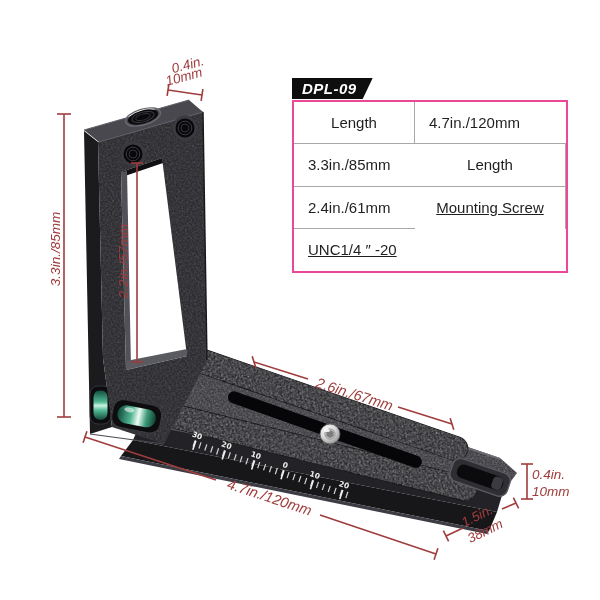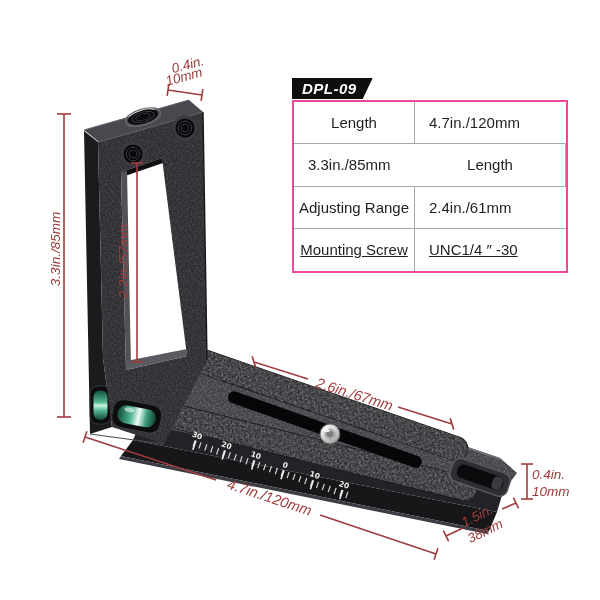--- a/index.html
+++ b/index.html
@@ -227,19 +227,18 @@
     </g>
   </svg>
 
   <div class="spec-banner">DPL-09</div>
 
   <div class="spec-table">
     <div class="spec-cell label">Length</div>
     <div class="spec-cell value">4.7in./120mm</div>
     <div class="spec-cell value">3.3in./85mm</div>
     <div class="spec-cell label">Length</div>
-    <div class="spec-cell label">Adjusting Range</div>
     <div class="spec-cell value">2.4in./61mm</div>
     <div class="spec-cell label last">Mounting Screw</div>
-    <div class="spec-cell value last">UNC1/4 ″ -30</div>
+    <div class="spec-cell value last">UNC1/4 ″ -20</div>
   </div>
 
 </div>
 
 </body></html>

